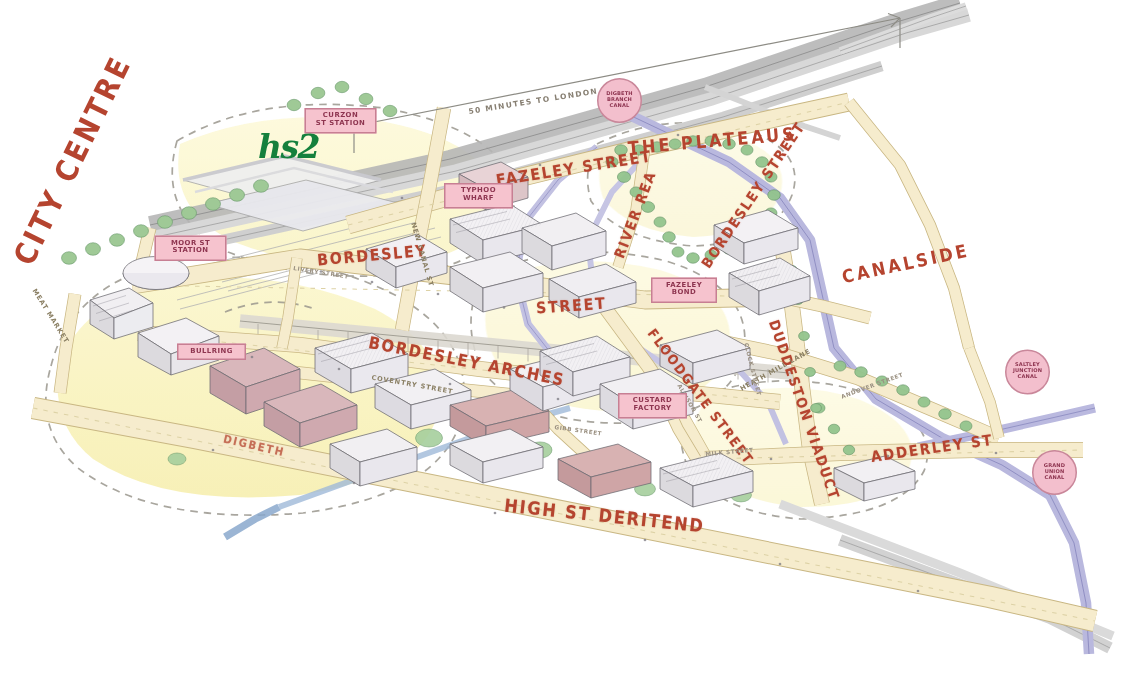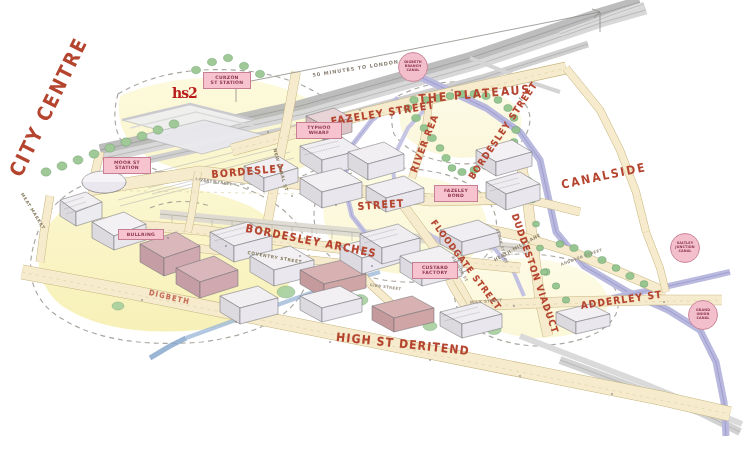--- a/index.html
+++ b/index.html
@@ -70,23 +70,24 @@
     display:flex;
     flex-direction:column;
     align-items:center;
     justify-content:center;
     letter-spacing:.1px;
   }
   .poi-circle .ln{display:block;}
 
   .hs2-logo{
     position:absolute;
-    color:#b91c1c;
-    font-size:14px;
-    font-weight:bold;
+    color:#15803d;
+    font-size:22px;
+    font-weight:bold;
+    font-style:italic;
     font-family:"DejaVu Serif","Liberation Serif",serif;
     letter-spacing:-1px;
   }
   .journey-note{
     position:absolute;
     color:#877f72;
     font-size:5px;
     font-weight:bold;
     letter-spacing:.9px;
   }

